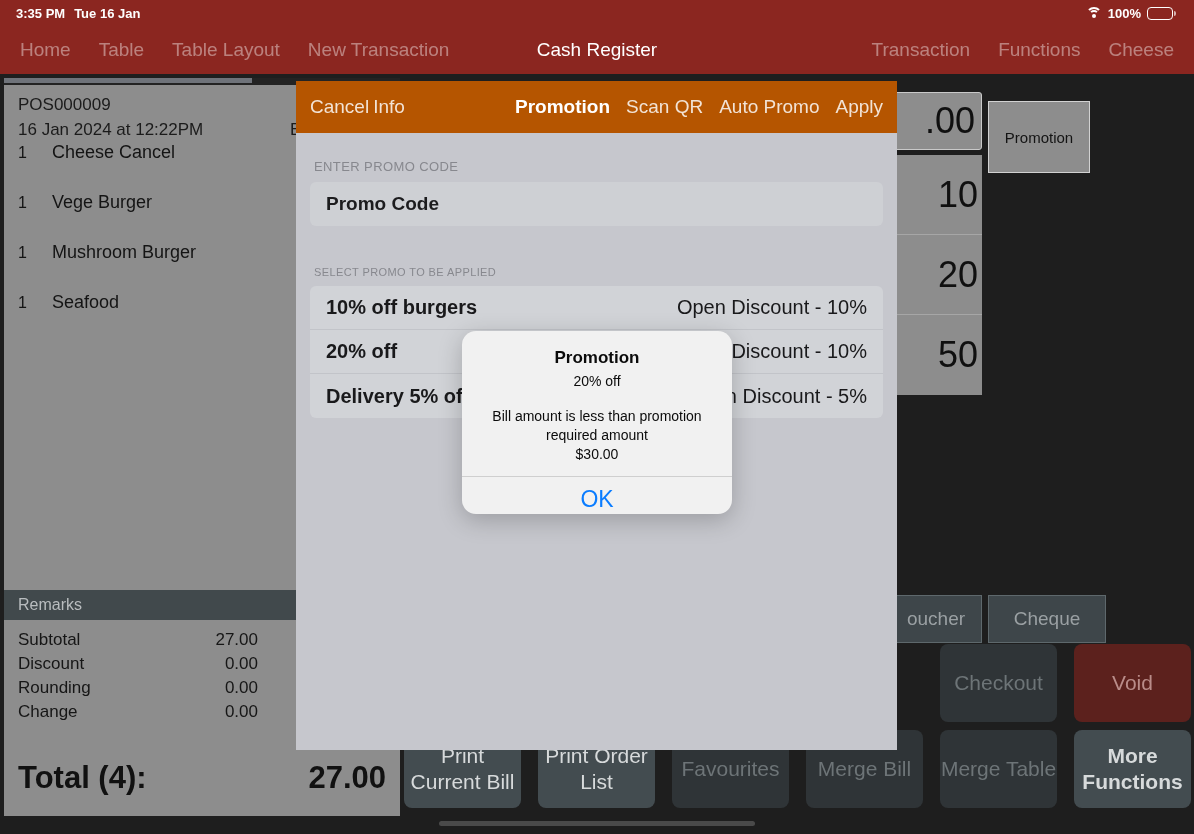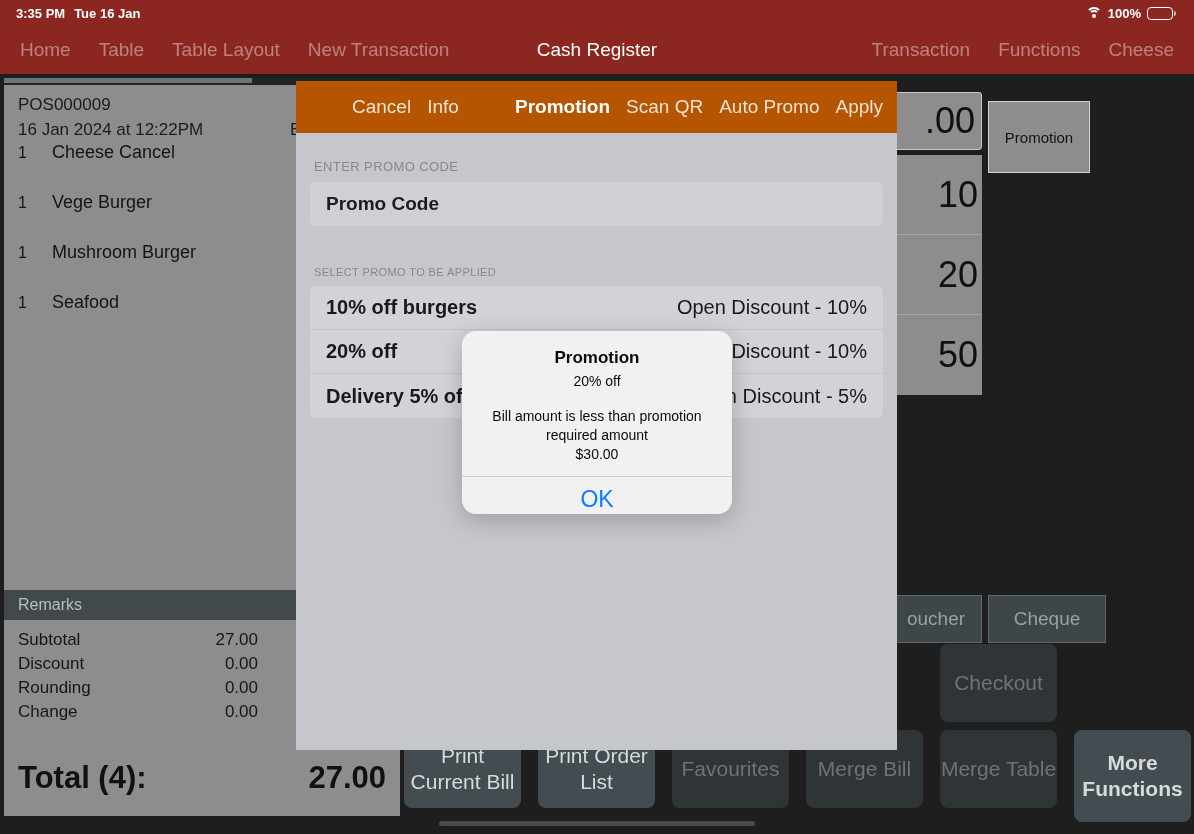--- a/index.html
+++ b/index.html
@@ -159,21 +159,21 @@
 
   
   .modal {
     position: absolute; left: 296px; top: 81px; width: 601px; height: 669px;
     background: #c6c7cd; overflow: hidden;
   }
   .modal-bar {
     height: 52px; background: #b55500; color: #fff;
     display: flex; align-items: center; position: relative; padding: 0 14px;
   }
-  .mb-left { display: flex; gap: 16px; margin-left: 42px; }
+  .mb-left { display: flex; gap: 4px; }
   .mb-right { margin-left: auto; display: flex; gap: 16px; align-items: center; }
   .mb-item { font-size: 19px; color: #f2e3d5; }
   .mb-title { font-size: 19px; font-weight: bold; color: #fff; }
 
   .sec-label {
     padding: 26px 18px 8px 18px; font-size: 13px; letter-spacing: .4px;
     color: #87888e;
   }
   .promo-input {
     margin: 0 14px; height: 44px; background: #ced0d4; border-radius: 6px;
@@ -278,21 +278,24 @@
       </div>
       <div class="act dim" style="left:806px; top:74px; width:117px; height:78px;">
         <span>Merge Bill</span>
       </div>
       <div class="act dim" style="left:940px; top:74px; width:117px; height:78px;">
         <span>Merge Table</span>
       </div>
       <div class="act dim" style="left:940px; top:-12px; width:117px; height:78px;">
         <span>Checkout</span>
       </div>
-      <div class="act lit strong" style="left:1074px; top:74px; width:117px; height:92px;">
+      <div class="act danger" style="left:1074px; top:-12px; width:117px; height:78px;">
+        <span>Void</span>
+      </div>
+      <div class="act lit strong" style="left:1074px; top:74px; width:117px; height:78px;">
         <span style="white-space:pre-line">More
 Functions</span>
       </div>
     </div>
 
     <div class="order-panel">
       <div class="tabstrip">
           <div class="sel"></div>
         </div>
 

